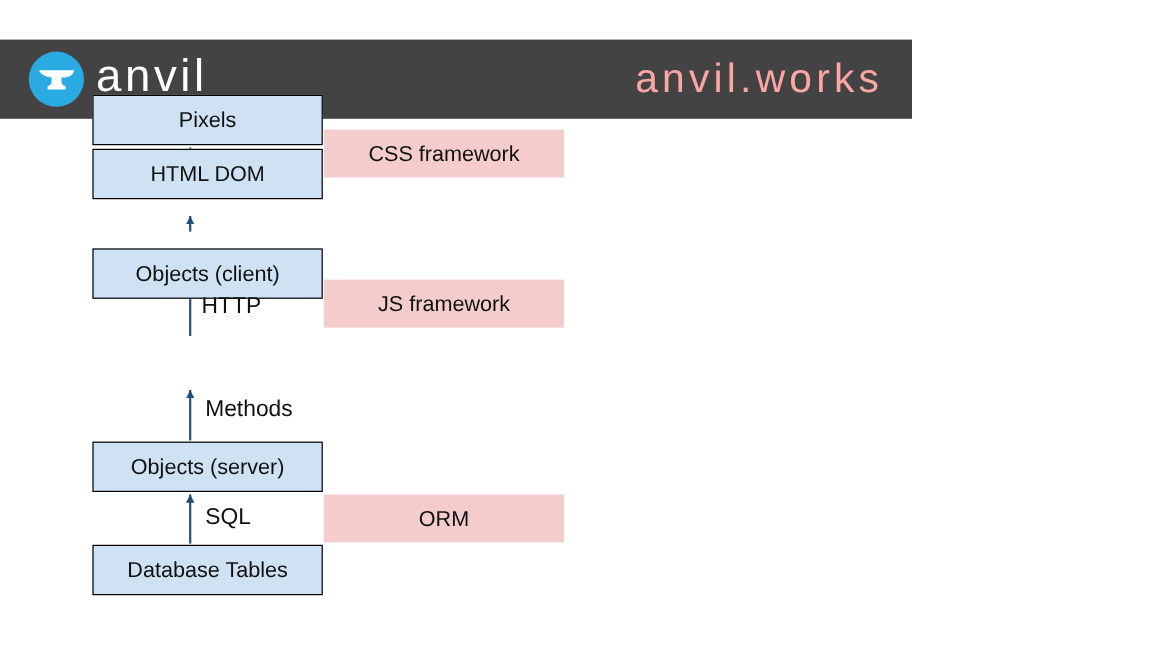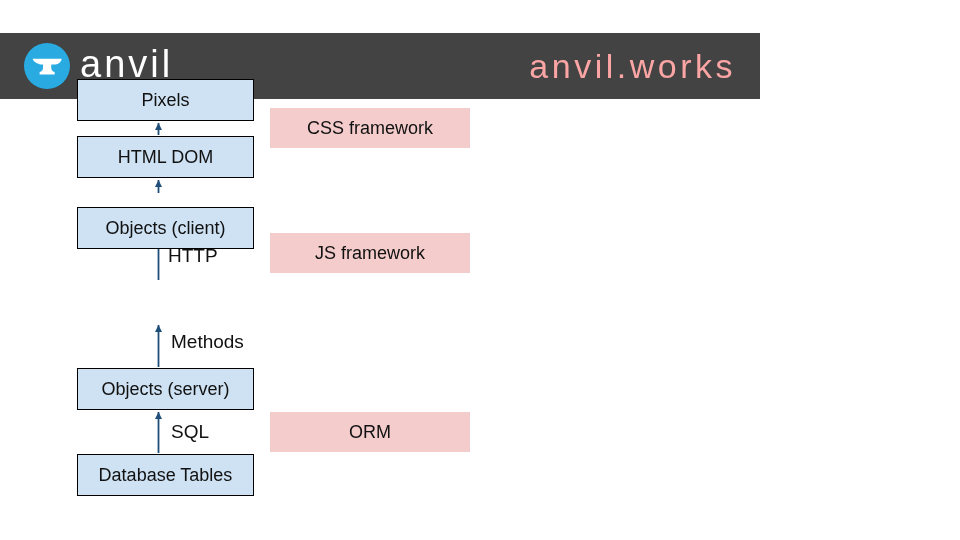--- a/index.html
+++ b/index.html
@@ -26,21 +26,21 @@
     line-height:1;transform:translateY(-2px);
   }
   .site{
     color:#fca5a5;font-size:34px;letter-spacing:3.5px;font-weight:400;line-height:1;
   }
   
   .arrows{position:absolute;left:0;top:0;pointer-events:none;}
   .arrow-line{stroke:var(--arrow,#1f4e79);stroke-width:1.8;}
   .arrow-head{fill:var(--arrow,#1f4e79);}
   .stack-box{
-    position:absolute;left:77px;width:177px;height:42px;box-sizing:border-box;
+    position:absolute;left:77px;width:192px;height:42px;box-sizing:border-box;
     background:var(--stack-fill,#cfe2f3);
     border:1.5px solid var(--stack-border,#000000);
     display:flex;align-items:center;justify-content:center;
     font-size:18px;white-space:nowrap;
   }
   .fw-box{
     position:absolute;left:270px;width:200px;height:40px;box-sizing:border-box;
     background:var(--framework-fill,#f4cccc);
     display:flex;align-items:center;justify-content:center;
     font-size:18px;white-space:nowrap;
@@ -76,21 +76,21 @@
       </marker>
     </defs>
     <line class="arrow-line" x1="158.5" y1="135" x2="158.5" y2="123" marker-end="url(#ah)"></line>
     <line class="arrow-line" x1="158.5" y1="193" x2="158.5" y2="180" marker-end="url(#ah)"></line>
     <line class="arrow-line" x1="158.5" y1="280" x2="158.5" y2="238" marker-end="url(#ah)"></line>
     <line class="arrow-line" x1="158.5" y1="367" x2="158.5" y2="325" marker-end="url(#ah)"></line>
     <line class="arrow-line" x1="158.5" y1="453" x2="158.5" y2="412" marker-end="url(#ah)"></line>
   </svg>
 
   <div class="stack-box" style="top:79px">Pixels</div>
-  <div class="stack-box" style="top:136px">HTML DOM</div>
+  <div class="stack-box" style="top:124px">HTML DOM</div>
   <div class="stack-box" style="top:207px">Objects (client)</div>
   <div class="stack-box" style="top:368px">Objects (server)</div>
   <div class="stack-box" style="top:454px">Database Tables</div>
 
   <div class="arrow-label" style="left:168px;top:247px">HTTP</div>
   <div class="arrow-label" style="left:171px;top:333px">Methods</div>
   <div class="arrow-label" style="left:171px;top:423px">SQL</div>
 
   <div class="fw-box" style="top:108px">CSS framework</div>
   <div class="fw-box" style="top:233px">JS framework</div>

